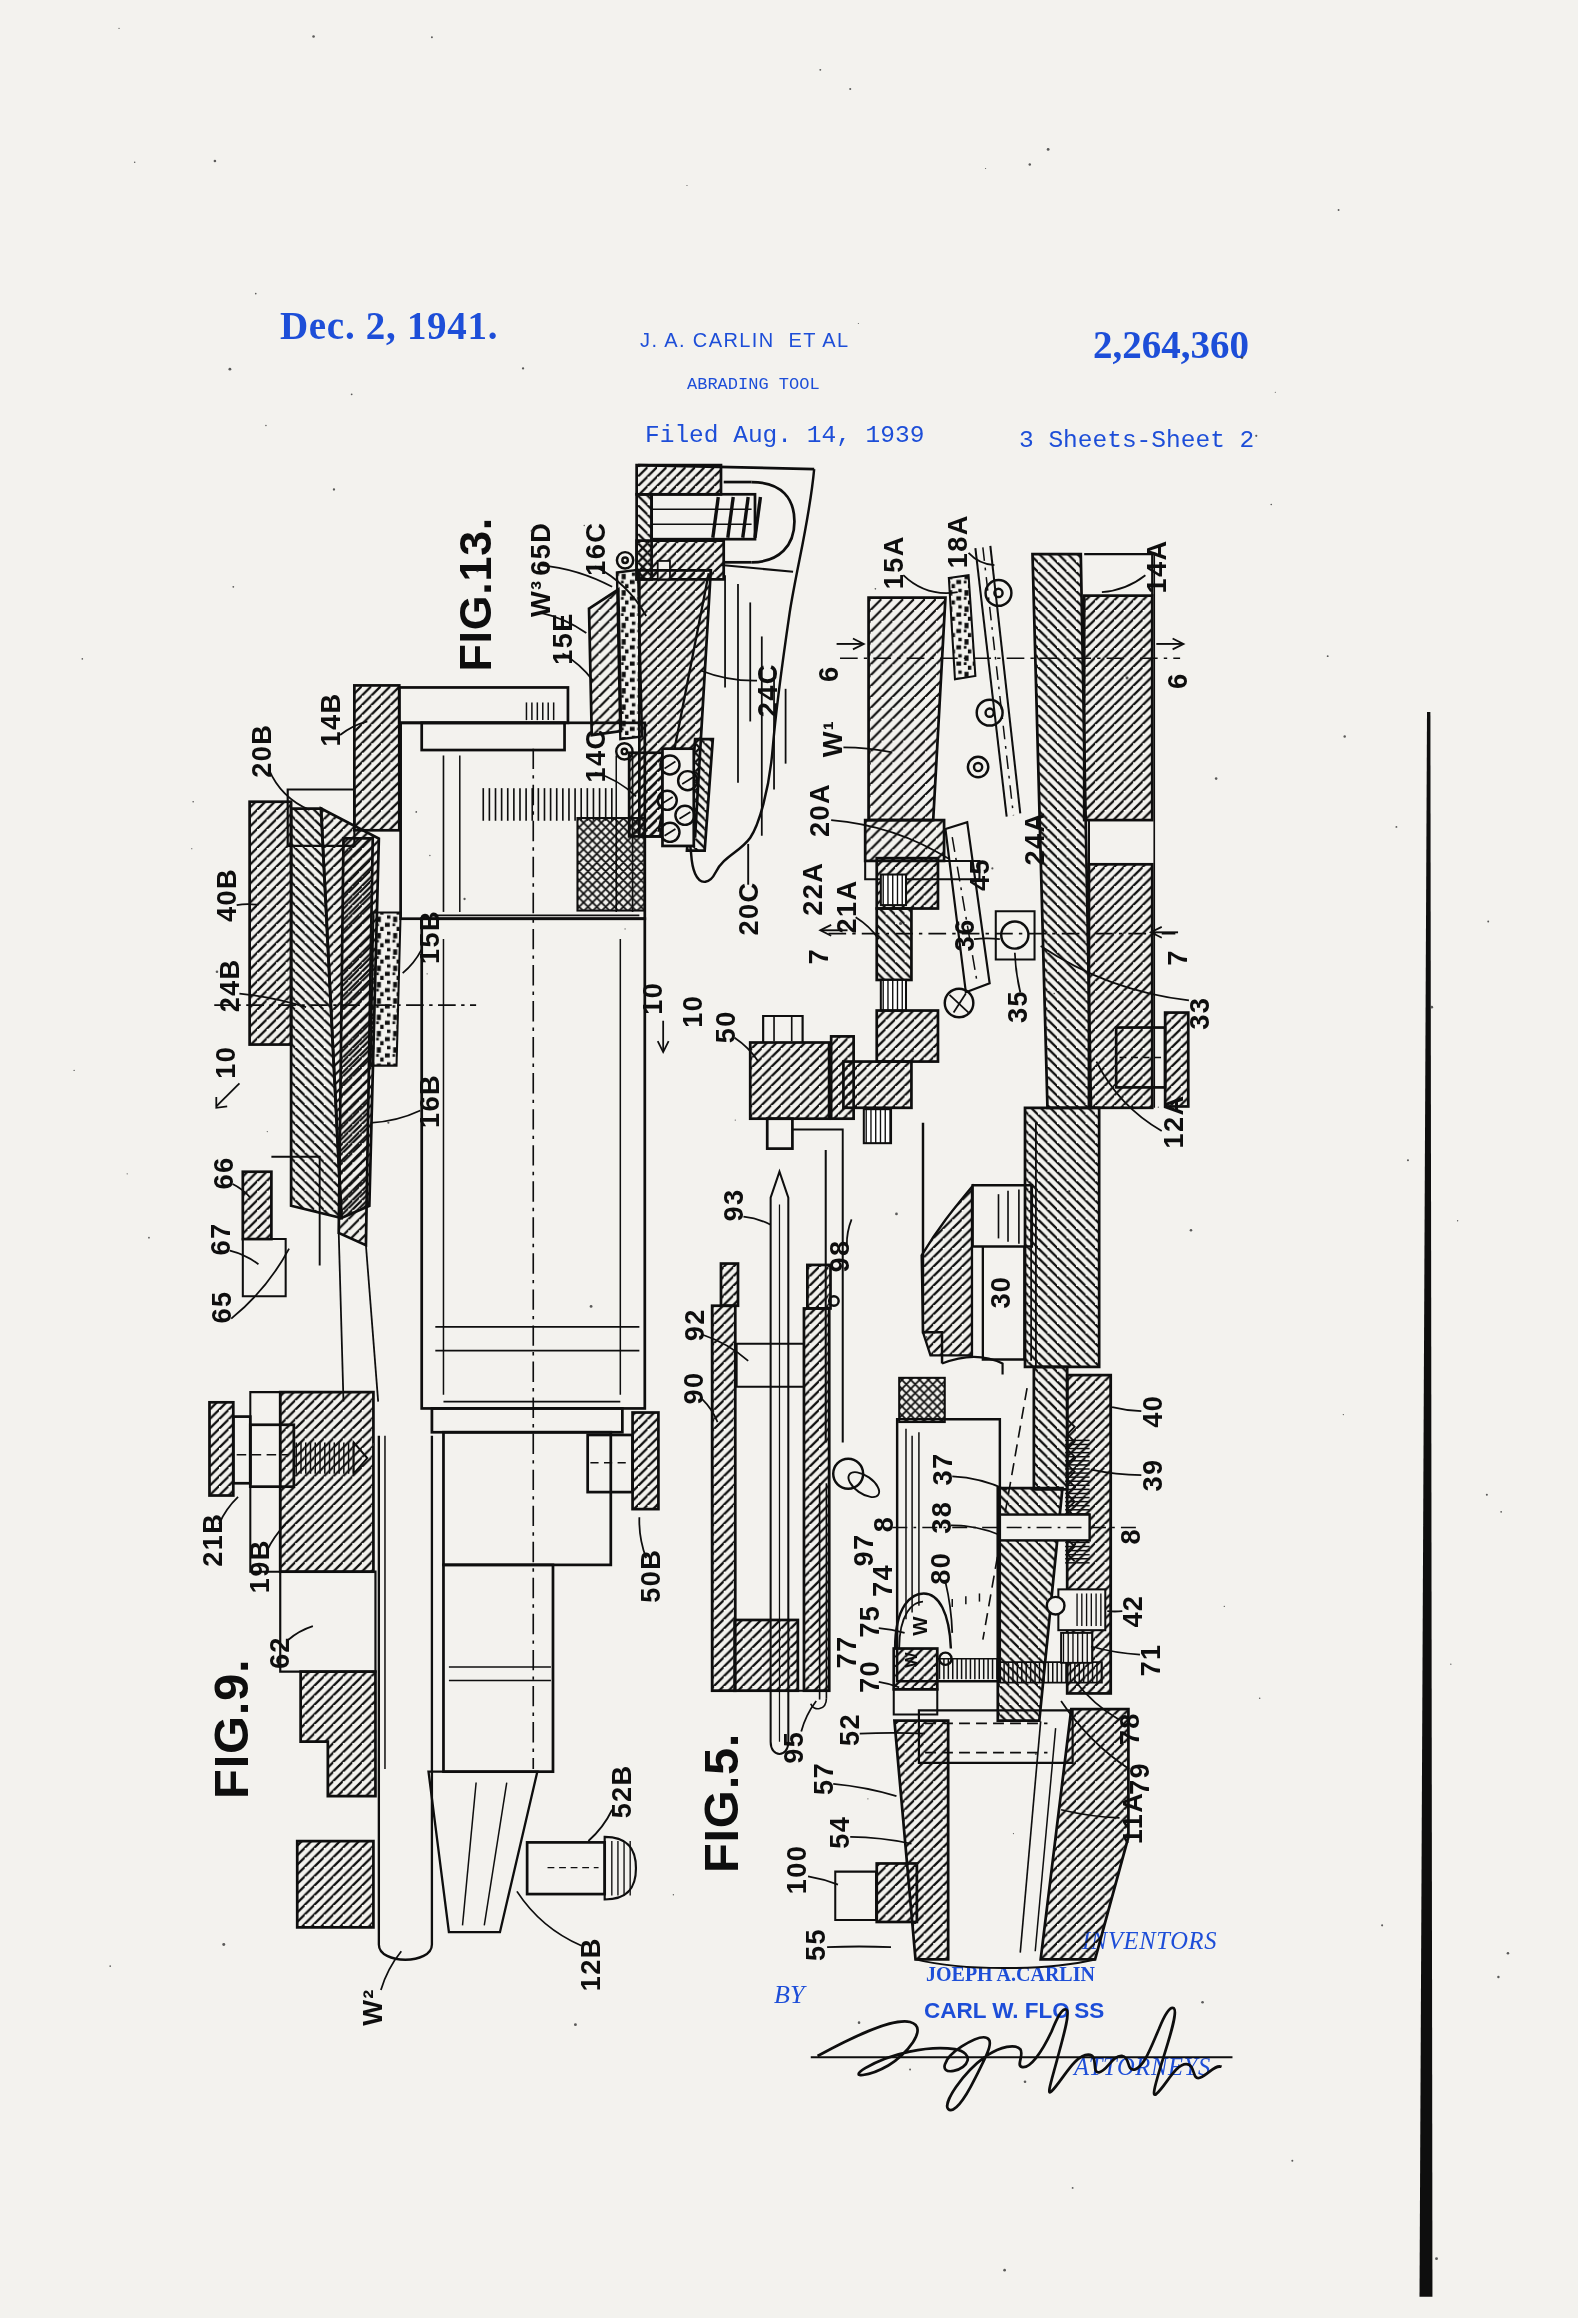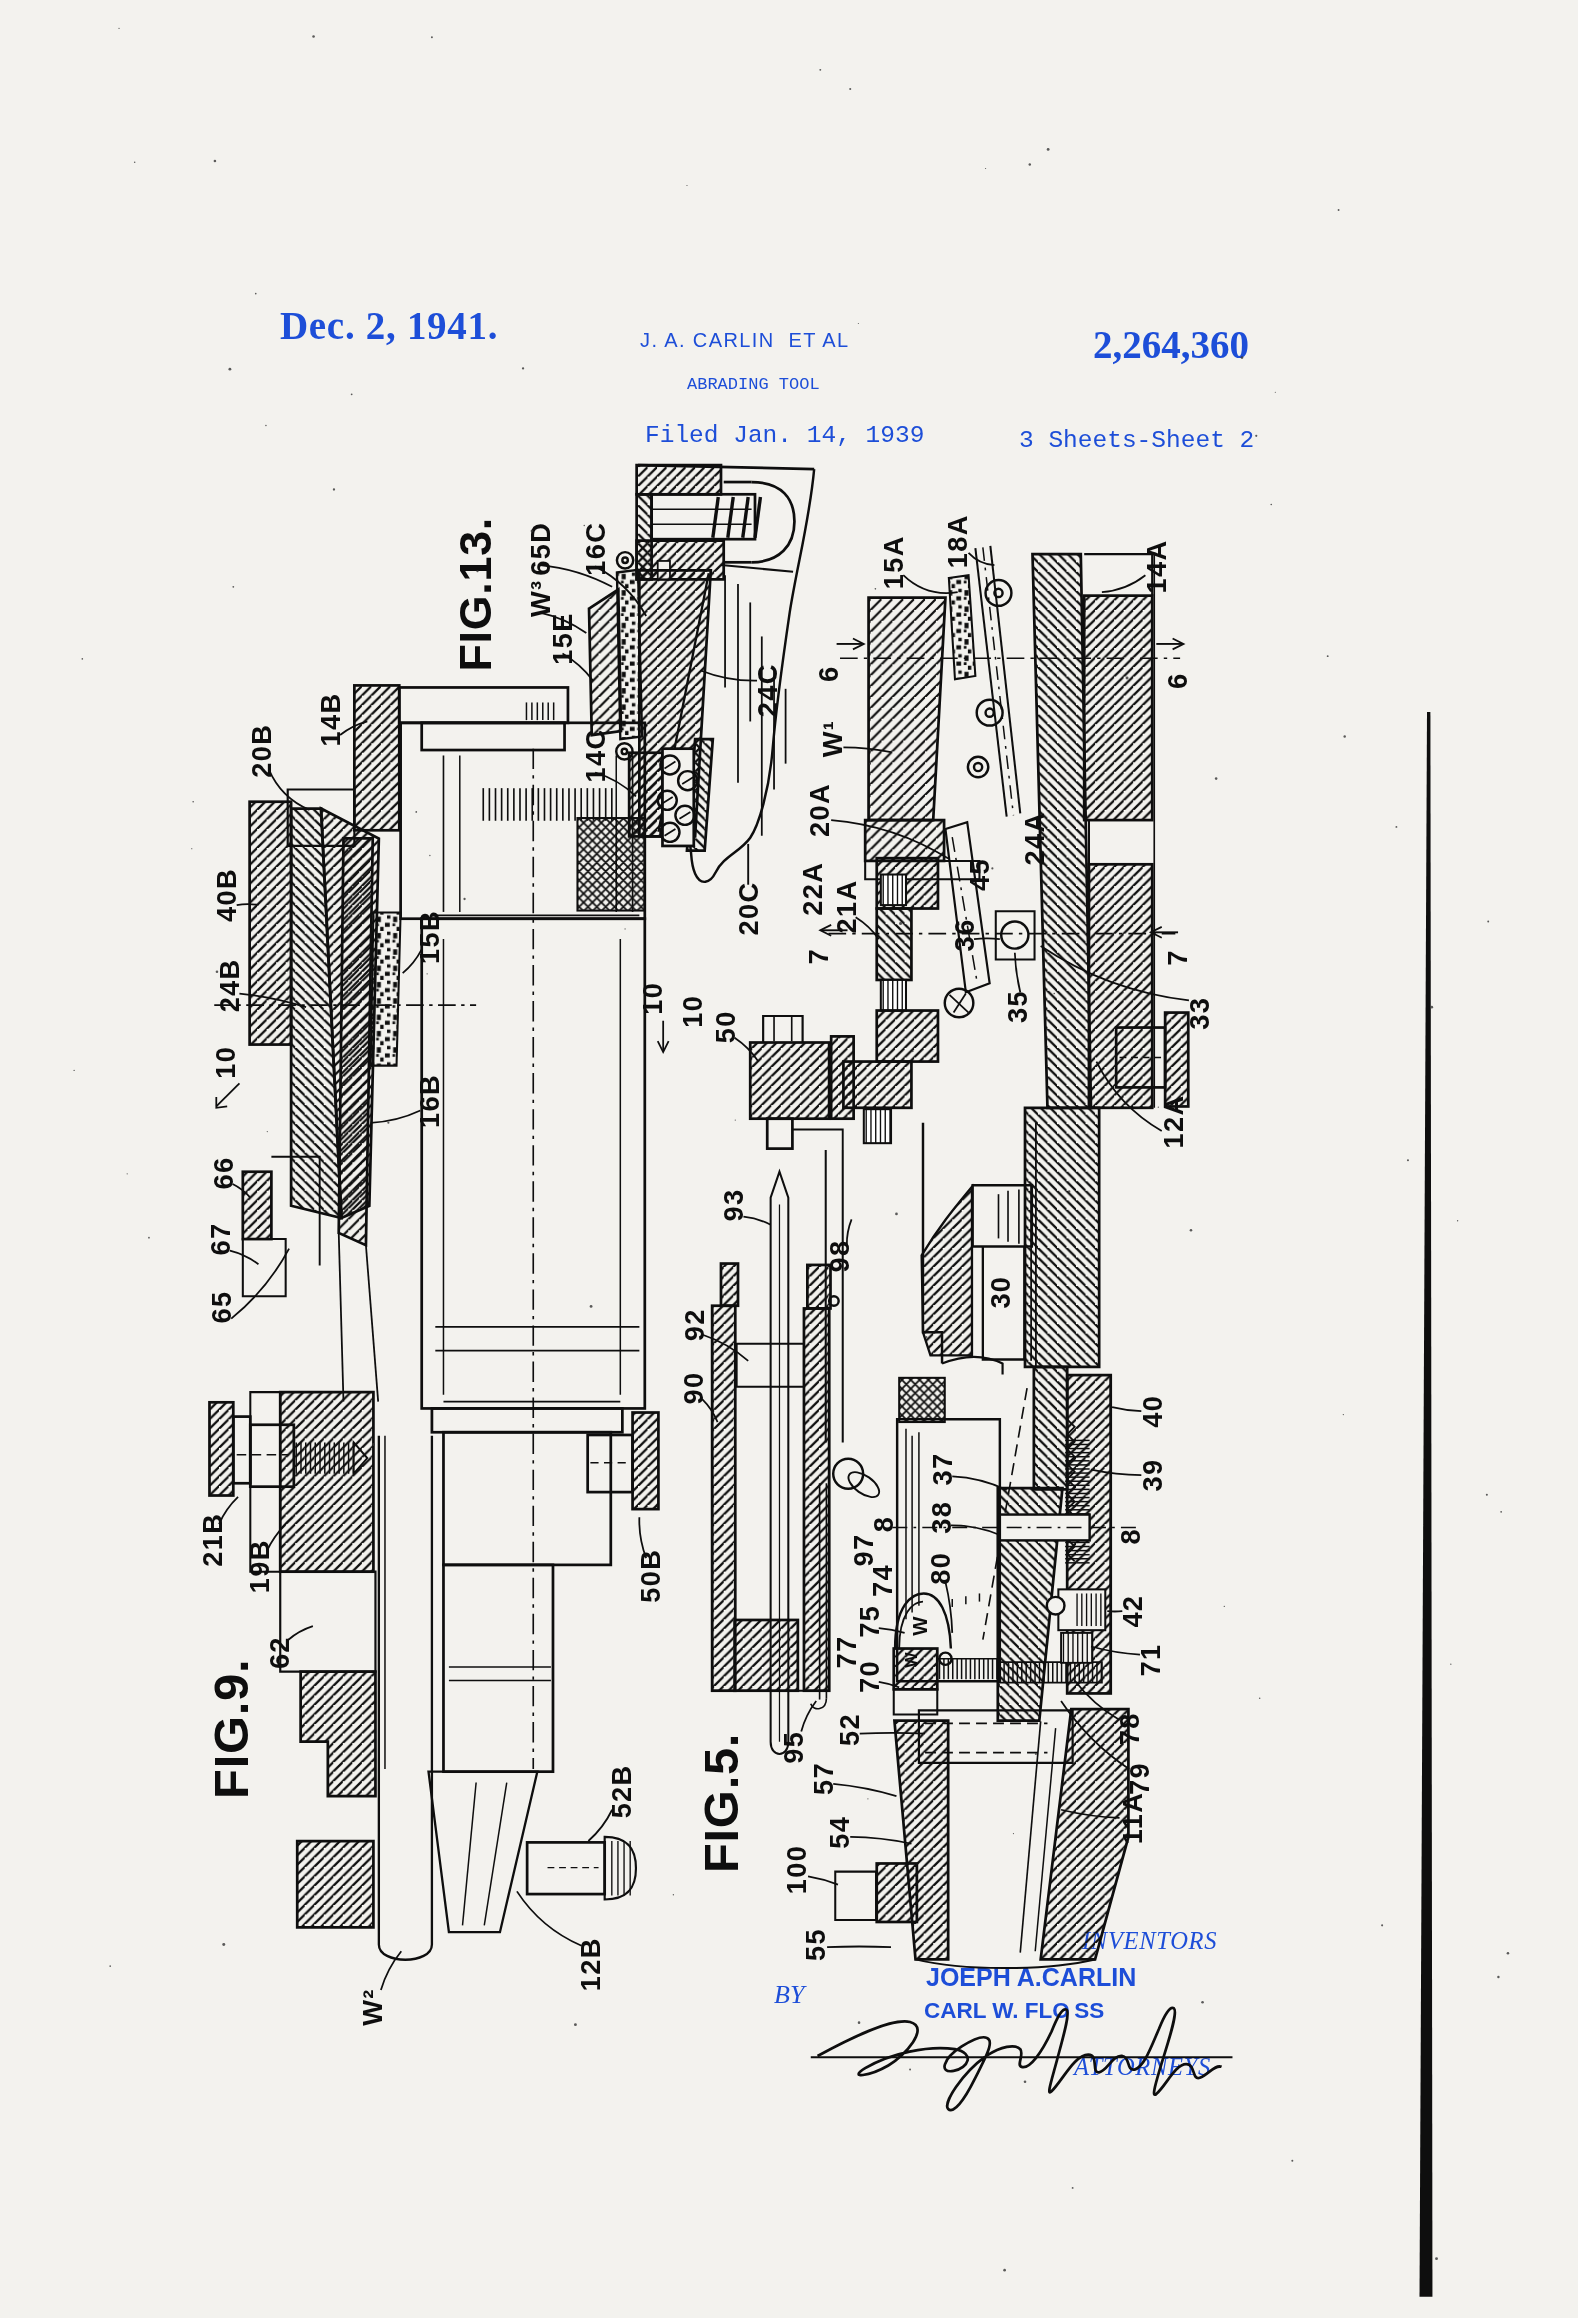--- a/index.html
+++ b/index.html
@@ -2,24 +2,24 @@
 <html style="font-size:11px"><head><meta charset="utf-8"><style>
 html,body{margin:0;padding:0;}
 body{width:1578px;height:2319px;background:#f3f2ee;position:relative;overflow:hidden;
  font-family:"Liberation Sans",sans-serif;}
 .t{position:absolute;color:#1d4ed8;white-space:nowrap;}
 </style></head><body>
 <div class="t" style="left:280px;top:303px;font-family:'Liberation Serif',serif;font-weight:bold;font-size:39px;letter-spacing:0.7px;">Dec. 2, 1941.</div>
 <div class="t" style="left:640px;top:329px;font-weight:normal;font-size:20px;letter-spacing:1.4px;">J. A. CARLIN&nbsp; ET AL</div>
 <div class="t" style="left:1093px;top:322px;font-family:Liberation Serif, serif;font-weight:bold;font-size:39px;">2,264,360</div>
 <div class="t" style="left:687px;top:375px;font-family:'Liberation Mono',monospace;font-size:17px;">ABRADING TOOL</div>
-<div class="t" style="left:645px;top:422px;font-family:'Liberation Mono',monospace;font-size:24.5px;">Filed Jan. 14, 1939</div>
+<div class="t" style="left:645px;top:422px;font-family:'Liberation Mono',monospace;font-size:24.5px;">Filed Aug. 14, 1939</div>
 <div class="t" style="left:1019px;top:427px;font-family:'Liberation Mono',monospace;font-size:24.5px;">3 Sheets-Sheet 2</div>
 <div class="t" style="left:1082px;top:1927px;font-family:'Liberation Serif',serif;font-style:italic;font-size:24.5px;letter-spacing:0.7px;">INVENTORS</div>
-<div class="t" style="left:926px;top:1963px;font-weight:bold;font-size:25px;letter-spacing:0px;">JOEPH A.CARLIN</div>
+<div class="t" style="left:926px;top:1963px;font-weight:bold;font-size:20px;letter-spacing:0px;font-family:Liberation Serif, serif;">JOEPH A.CARLIN</div>
 <div class="t" style="left:924px;top:1988px;font-weight:bold;font-size:22.5px;letter-spacing:0px;margin-top:10px;">CARL W. FLO SS</div>
 <div class="t" style="left:774px;top:1980px;font-family:Liberation Serif, serif;font-style:italic;font-size:26px;">BY</div>
 <div class="t" style="left:1074px;top:2053px;font-family:'Liberation Serif',serif;font-style:italic;font-size:24.5px;letter-spacing:0.7px;">ATTORNEYS</div>
 <svg style="position:absolute;left:0;top:0;" width="1578" height="2319" viewBox="0 0 2320 3408">
 <defs>
 <pattern id="ha" width="14" height="14" patternUnits="userSpaceOnUse">
  <path d="M-4,18 L18,-4 M-4,32 L32,-4" stroke="#0e0e0e" stroke-width="3.3"></path>
 </pattern>
 <pattern id="hb" width="14" height="14" patternUnits="userSpaceOnUse">
  <path d="M-4,-4 L18,18 M10,-4 L32,18" stroke="#0e0e0e" stroke-width="3.3"></path>

